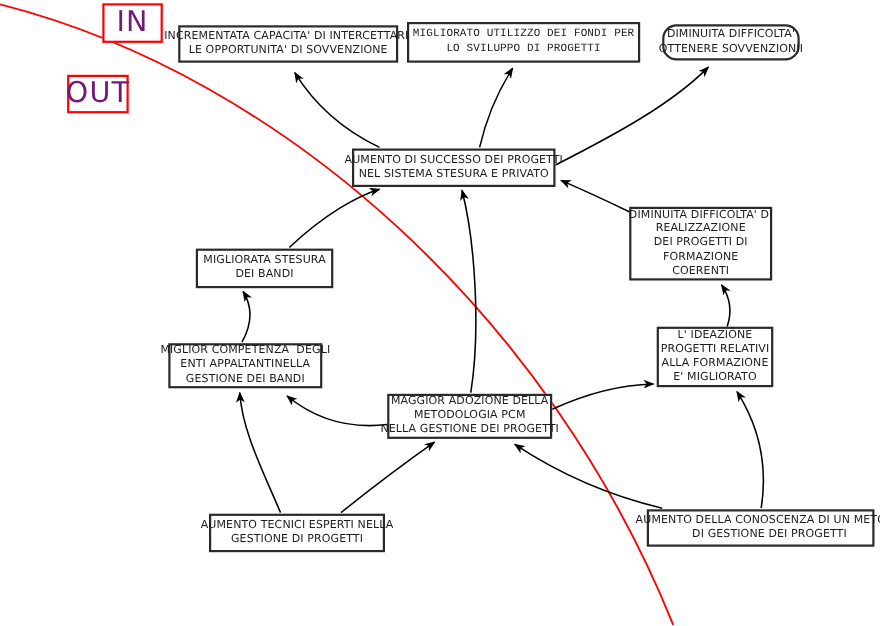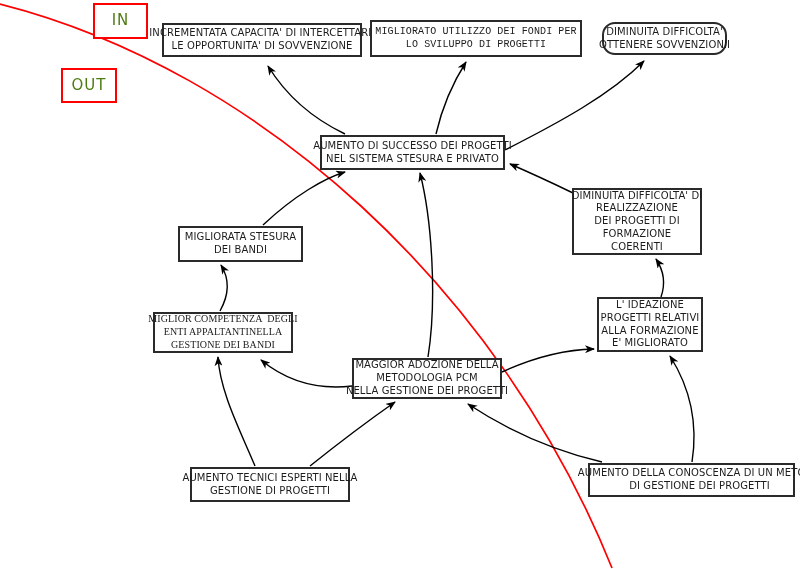--- a/index.html
+++ b/index.html
@@ -17,30 +17,30 @@
     position:absolute;
     box-sizing:border-box;
     border:2px solid #2a2a2a;
     background:#ffffff;
     display:flex;align-items:center;justify-content:center;
     text-align:center;
     font-size:10px;line-height:1.28;color:#1c1c1c;
     white-space:pre;
     letter-spacing:0.1px;
   }
-  .node.red{border-color:#ff0000;font-size:15px;color:#4d7c0f;letter-spacing:1px;white-space:normal;}
+  .node.red{border-color:#ff0000;font-size:26px;color:#701a75;letter-spacing:1px;white-space:normal;}
   .n-in{left:93px;top:3px;width:55px;height:36px;}
   .n-out{left:61px;top:68px;width:56px;height:35px;}
   .n-incrementata{left:162px;top:23px;width:200px;height:34px;}
   .n-migliorato{left:370px;top:20px;width:212px;height:37px;font-family:Liberation Mono, monospace;}
   .n-sovvenzioni{left:602px;top:22px;width:125px;height:33px;border-radius:13px;}
   .n-successo{left:320px;top:135px;width:185px;height:35px;}
   .n-realizzazione{left:572px;top:188px;width:130px;height:67px;}
   .n-stesura{left:178px;top:226px;width:125px;height:36px;}
-  .n-competenza{left:153px;top:312px;width:140px;height:41px;font-family:Liberation Serif, serif;}
+  .n-competenza{left:153px;top:312px;width:140px;height:41px;}
   .n-ideazione{left:597px;top:297px;width:106px;height:55px;}
   .n-adozione{left:352px;top:358px;width:150px;height:41px;}
   .n-tecnici{left:190px;top:467px;width:160px;height:35px;}
   .n-conoscenza{left:588px;top:463px;width:207px;height:34px;padding-left:16px;}
 </style>
 </head>
 <body>
 
 <div class="stage">
 

